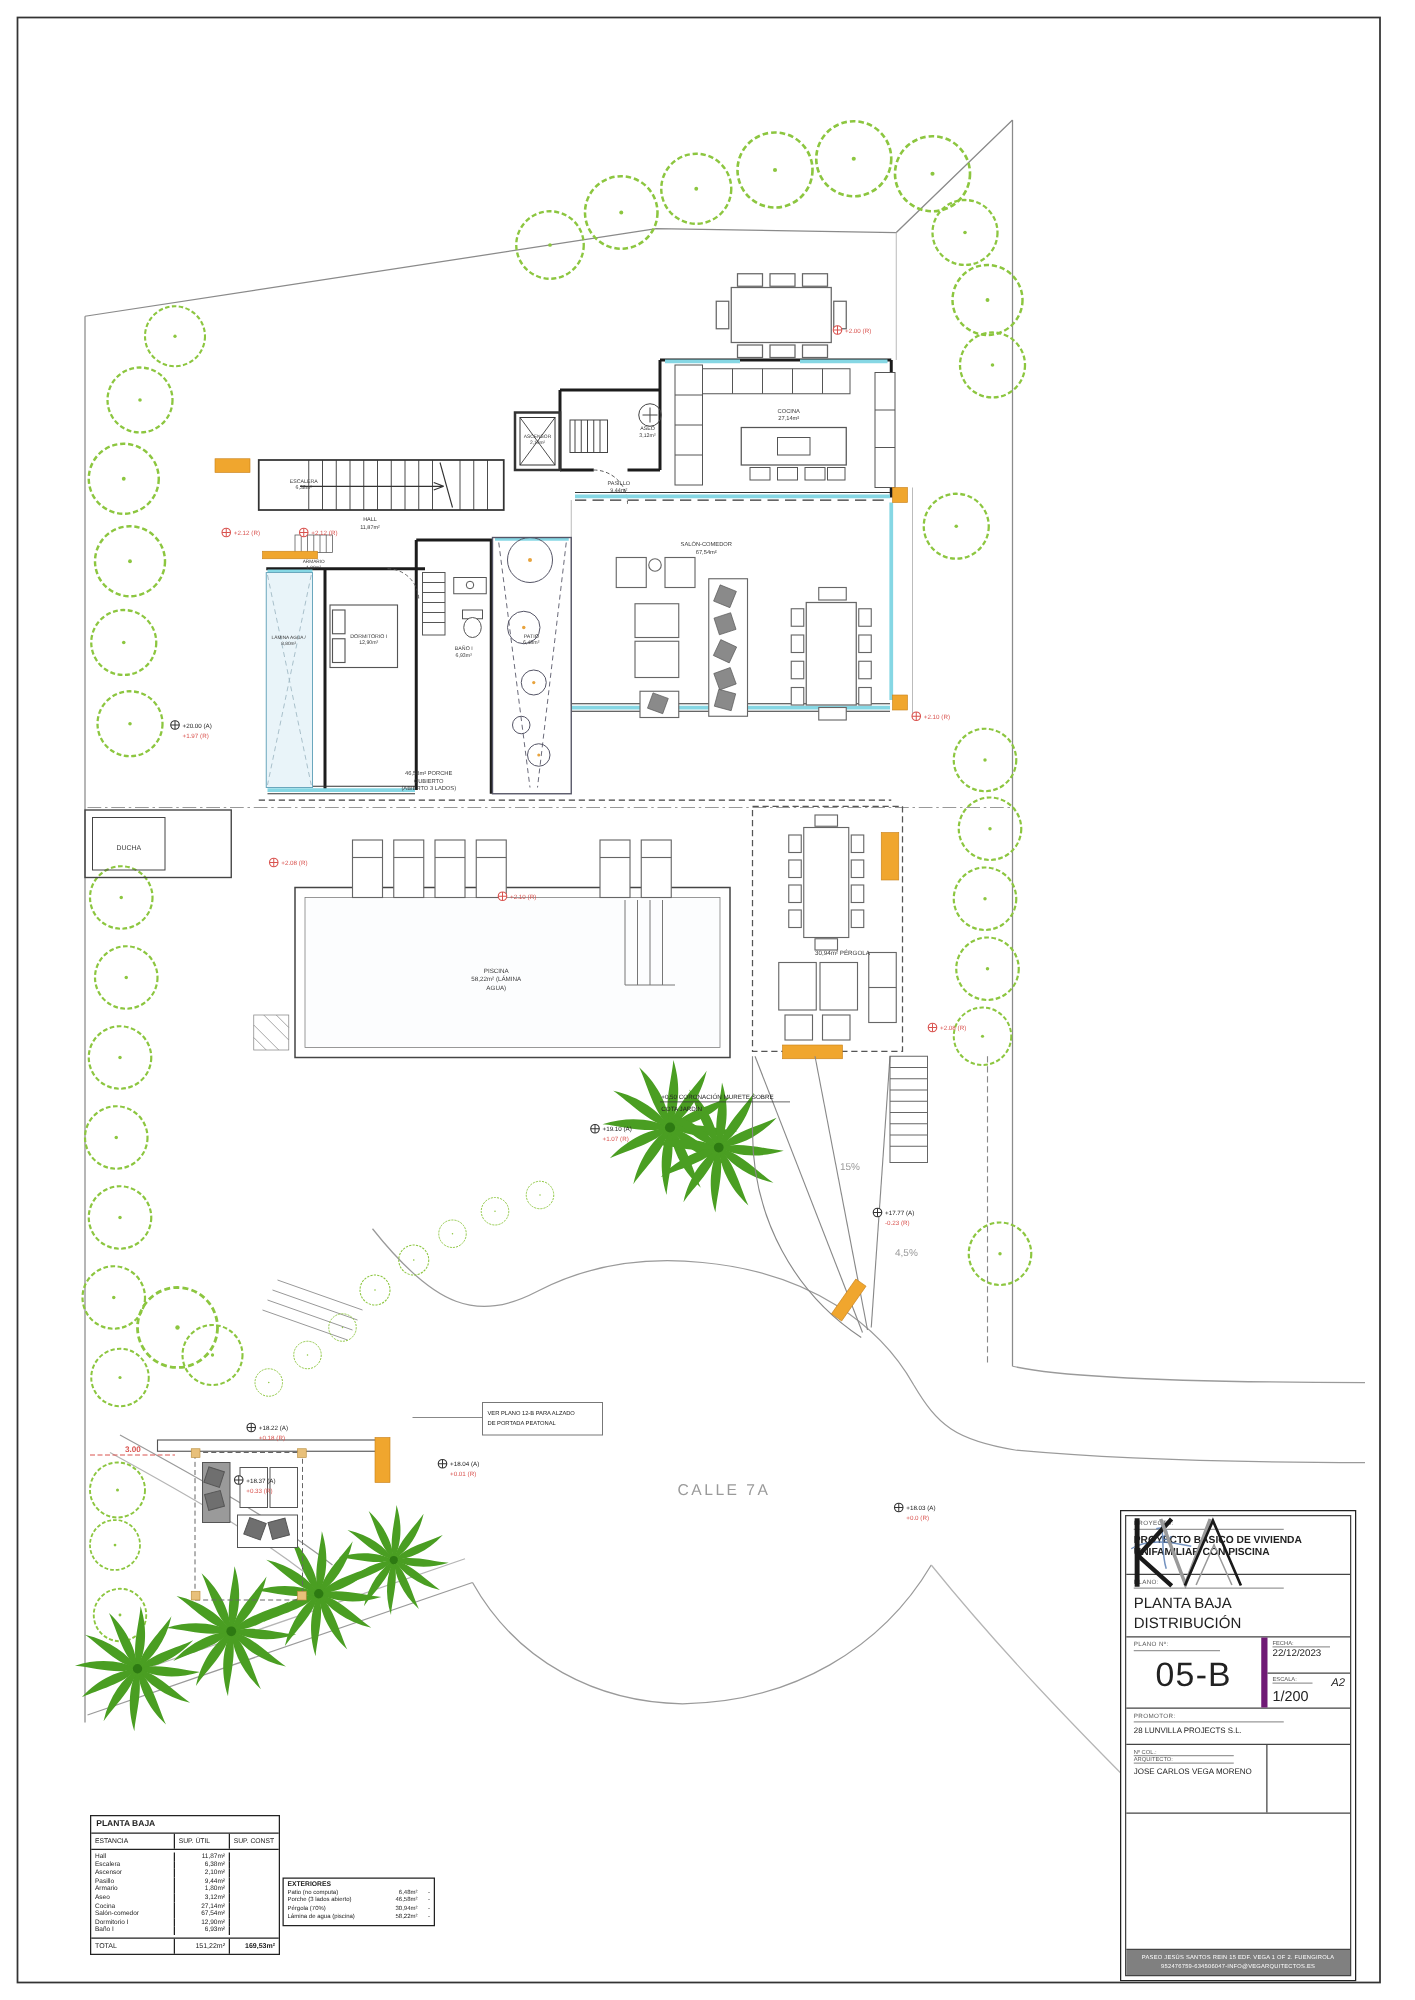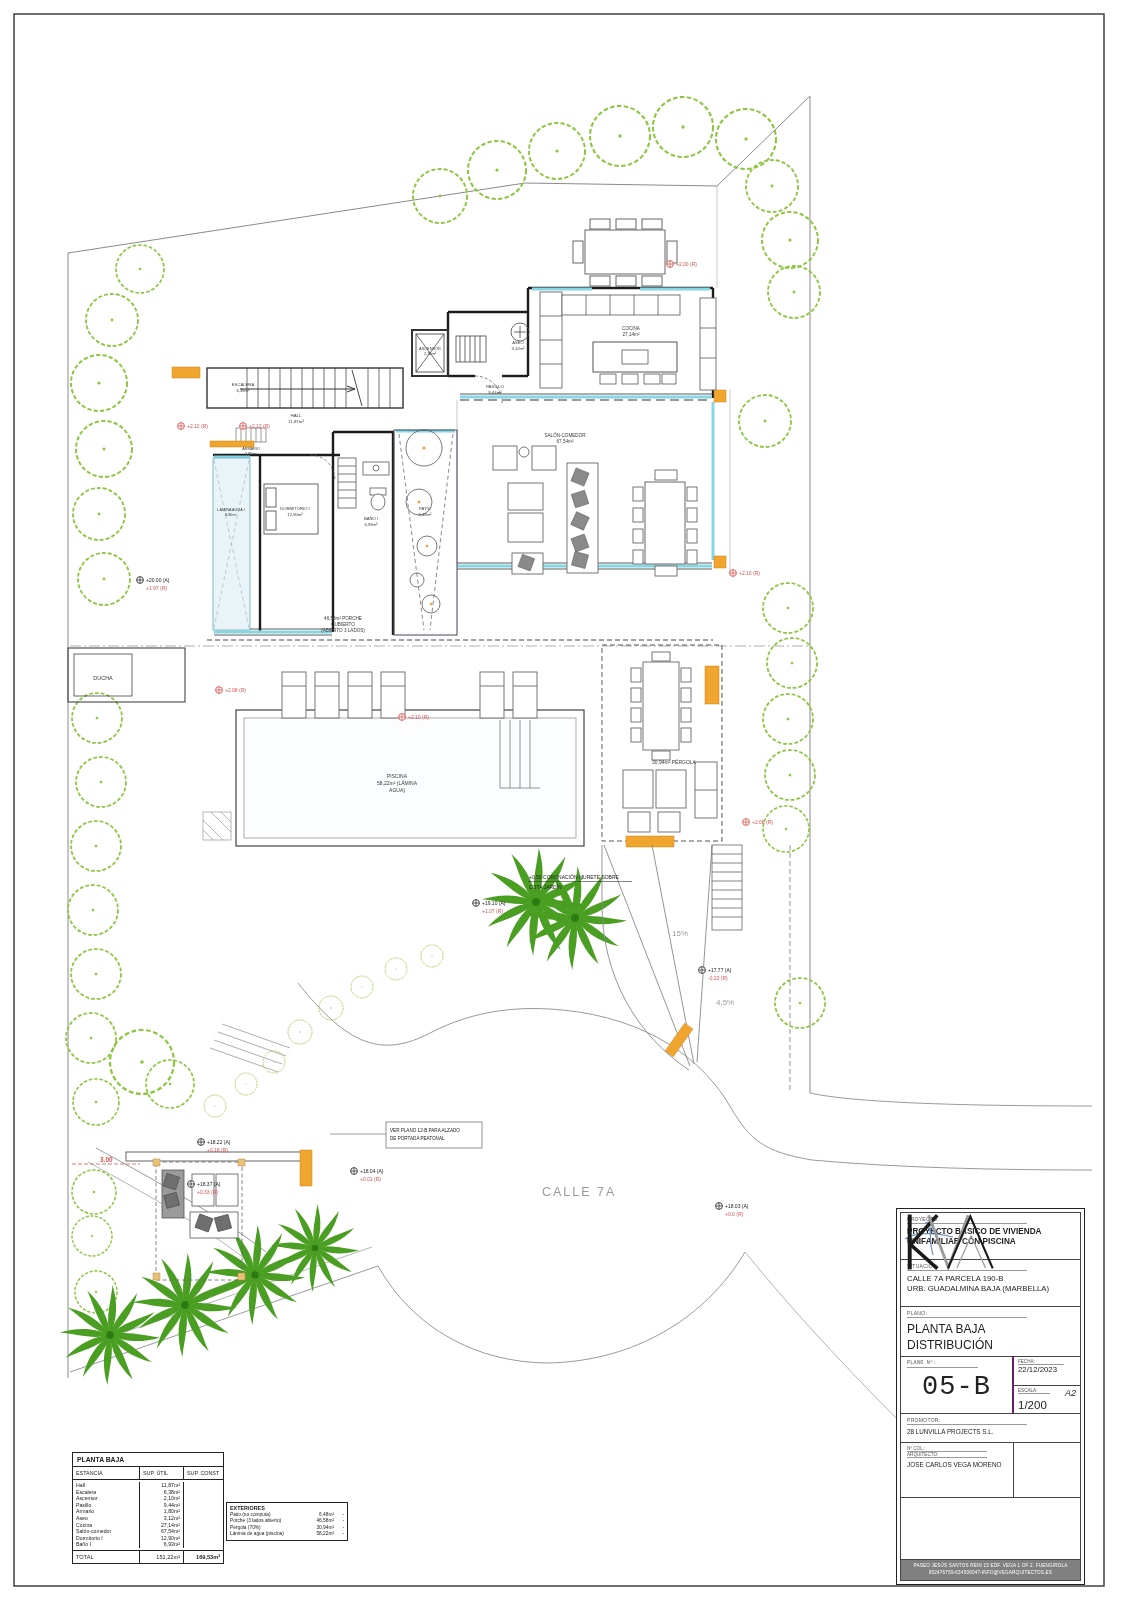--- a/index.html
+++ b/index.html
@@ -14,21 +14,21 @@
   .blktxt{fill:#222;}
   
   .tblock{position:absolute;left:896px;top:1208px;width:189px;height:377px;border:1.6px solid #222;background:#fff;box-sizing:border-box;}
   .tblock .inner{position:absolute;inset:3px;border:1px solid #444;display:flex;flex-direction:column;}
   .sec{border-bottom:1px solid #444;padding:3px 6px;box-sizing:border-box;}
   .seclabel{display:block;font-size:5px;color:#555;letter-spacing:.3px;border-bottom:.6px solid #999;width:72%;padding-bottom:1px;margin-bottom:3px;}
   .bigbold{font-size:8.2px;font-weight:bold;line-height:1.25;}
   .med{font-size:7.8px;line-height:1.3;}
   .planname{font-size:12px;line-height:1.35;}
   .numrow{display:flex;border-bottom:1px solid #444;}
-  .numcell{flex:1;border-right:2px solid #701a75;padding:3px 6px;box-sizing:border-box;font-family:Liberation Mono, monospace;}
+  .numcell{flex:1;border-right:5px solid #701a75;padding:3px 6px;box-sizing:border-box;}
   .planonum{font-size:27px;text-align:center;letter-spacing:1px;margin-top:4px;}
   .rightcol{width:66px;display:flex;flex-direction:column;}
   .rcell{flex:1;padding:2px 4px;box-sizing:border-box;}
   .rcell+.rcell{border-top:1px solid #444;}
   .fecha{font-size:7.8px;}
   .esc-row{display:flex;justify-content:space-between;align-items:flex-start;}
   .a2{font-size:9px;font-style:italic;}
   .escala{font-size:11.5px;margin-top:1px;}
   .promo{font-size:6.3px;}
   .arqrow{display:flex;flex:0 0 54px;border-bottom:1px solid #444;}
@@ -617,25 +617,20 @@
   </g>
 </svg>
 
 <div class="tblock">
   <div class="inner">
     <div class="sec" style="flex:0 0 47px">
       <span class="seclabel">PROYECTO:</span>
       <div class="bigbold">PROYECTO BÁSICO DE VIVIENDA</div>
       <div class="bigbold">UNIFAMILIAR CON PISCINA</div>
     </div>
-    <div class="sec" style="flex:0 0 47px">
-      <span class="seclabel">SITUACIÓN:</span>
-      <div class="med">CALLE 7A PARCELA 190-B</div>
-      <div class="med">URB. GUADALMINA BAJA (MARBELLA)</div>
-    </div>
     <div class="sec" style="flex:0 0 48px">
       <span class="seclabel">PLANO:</span>
       <div class="planname">PLANTA BAJA</div>
       <div class="planname">DISTRIBUCIÓN</div>
     </div>
     <div class="numrow" style="flex:0 0 56px">
       <div class="numcell">
         <span class="seclabel">PLANO Nº:</span>
         <div class="planonum">05-B</div>
       </div>

